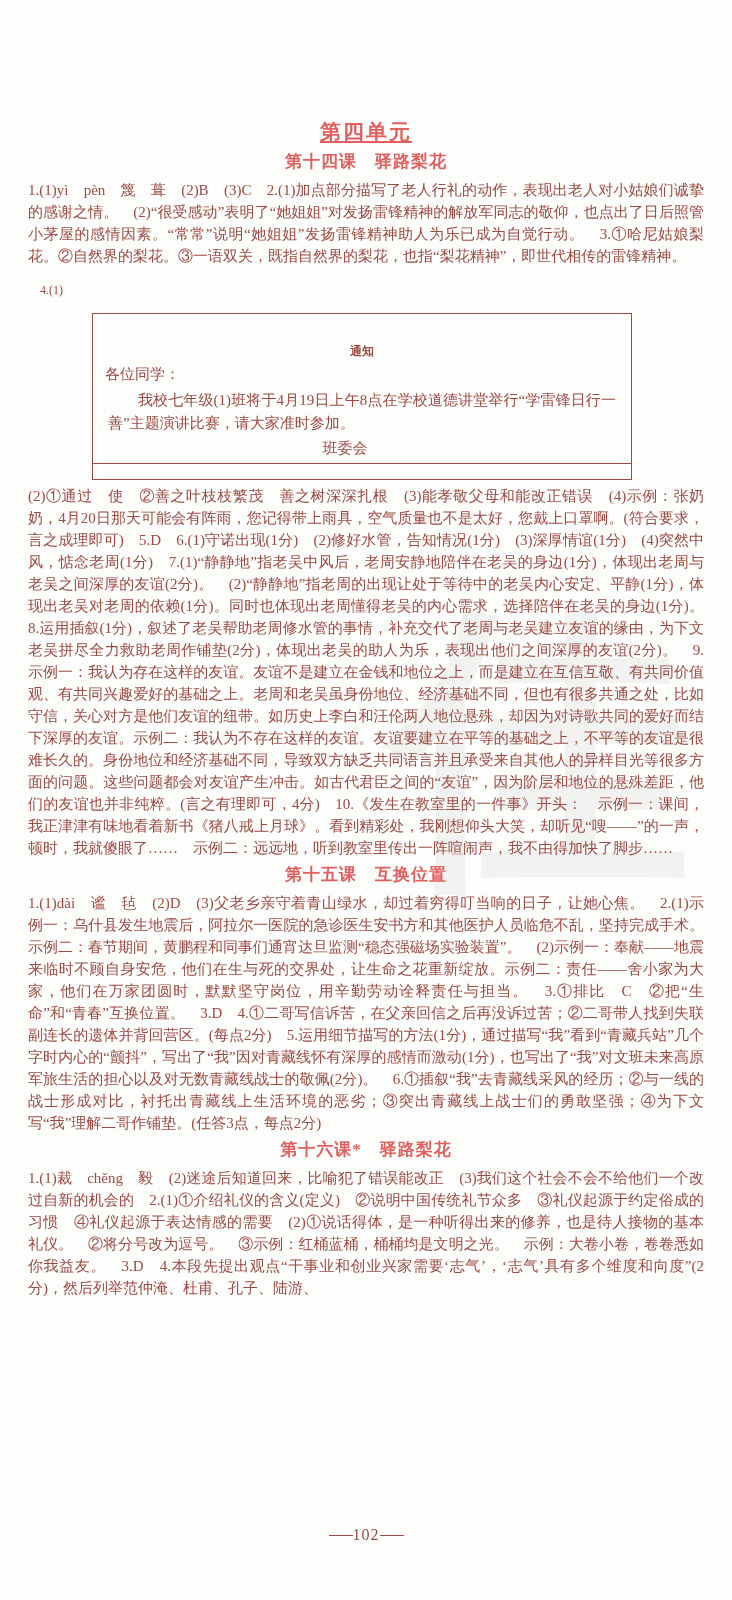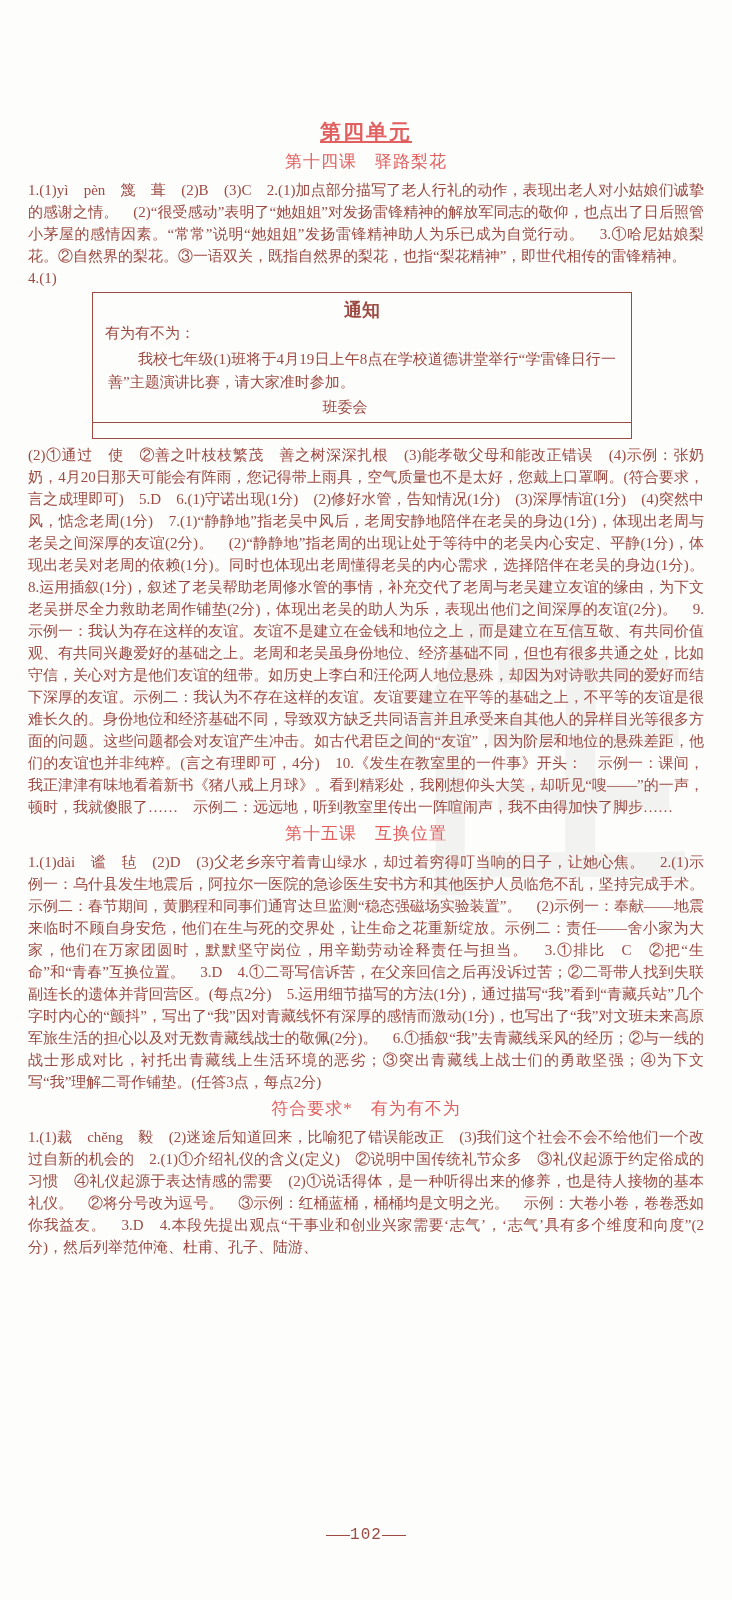--- a/index.html
+++ b/index.html
@@ -17,51 +17,52 @@
     z-index:1;
     padding:106px 28px 0 28px;
   }
   p.ans{
     margin:0;
     font-size:15px;
     line-height:22px;
     text-align:justify;
     word-break:break-all;
   }
-  p.lead{margin:0;font-size:15px;line-height:22px;}
+  p.lead{margin:12px;font-size:12px;line-height:22px;}
   h1.unit{
     margin:12px 0 2px 0;
     text-align:center;
     font-size:21px;
     font-weight:bold;
     color:#e25f5f;
     letter-spacing:2px;
     text-decoration:underline;
   }
   h2.lesson{
     margin:4px 0 6px 0;
     text-align:center;
     font-size:17px;
-    font-weight:normal;
+    font-weight:bold;
     color:#e25f5f;
     letter-spacing:1px;
   }
   .notice-box{
     width:540px;
     margin:3px 0 5px 64px;
     border:1.5px solid #9c4a42;
     box-sizing:border-box;
     padding:5px 12px 0 12px;
     font-size:15px;
   }
   .notice-title{
     text-align:center;
     font-weight:bold;
-    font-size:18px;
+    font-size:12px;
     line-height:24px;
+    margin-top:20px;
   }
   .notice-salutation{line-height:23px;}
   .notice-body{
     margin:3px;
     text-indent:2em;
     line-height:23px;
     text-align:justify;
     word-break:break-all;
   }
   .notice-sign{
@@ -86,21 +87,20 @@
     line-height:1;
   }
   .page-footer{
     position:absolute;
     z-index:1;
     left:0;right:0;
     bottom:56px;
     display:flex;
     align-items:center;
     justify-content:center;
-    font-family:Liberation Mono, monospace;
   }
   .footer-rule{
     display:inline-block;
     width:24px;
     border-top:1.6px solid #9c4a42;
   }
   .page-number{
     font-size:16px;
     letter-spacing:1px;
   }
@@ -118,33 +118,33 @@
     <h1 class="unit">第四单元</h1>
 
     <h2 class="lesson">第十四课　驿路梨花</h2>
 
     <p class="ans">1.(1)yì　pèn　篾　葺　(2)B　(3)C　2.(1)加点部分描写了老人行礼的动作，表现出老人对小姑娘们诚挚的感谢之情。　(2)“很受感动”表明了“她姐姐”对发扬雷锋精神的解放军同志的敬仰，也点出了日后照管小茅屋的感情因素。“常常”说明“她姐姐”发扬雷锋精神助人为乐已成为自觉行动。　3.①哈尼姑娘梨花。②自然界的梨花。③一语双关，既指自然界的梨花，也指“梨花精神”，即世代相传的雷锋精神。</p>
 
     <p class="lead">4.(1)</p>
 
     <div class="notice-box">
       <div class="notice-title">通知</div>
-      <div class="notice-salutation">有为有不为：</div>
+      <div class="notice-salutation">各位同学：</div>
       <p class="notice-body">我校七年级(1)班将于4月19日上午8点在学校道德讲堂举行“学雷锋日行一善”主题演讲比赛，请大家准时参加。</p>
       <div class="notice-sign">班委会</div>
       <div class="notice-divider"></div>
     </div>
 
     <p class="ans">(2)①通过　使　②善之叶枝枝繁茂　善之树深深扎根　(3)能孝敬父母和能改正错误　(4)示例：张奶奶，4月20日那天可能会有阵雨，您记得带上雨具，空气质量也不是太好，您戴上口罩啊。(符合要求，言之成理即可)　5.D　6.(1)守诺出现(1分)　(2)修好水管，告知情况(1分)　(3)深厚情谊(1分)　(4)突然中风，惦念老周(1分)　7.(1)“静静地”指老吴中风后，老周安静地陪伴在老吴的身边(1分)，体现出老周与老吴之间深厚的友谊(2分)。　(2)“静静地”指老周的出现让处于等待中的老吴内心安定、平静(1分)，体现出老吴对老周的依赖(1分)。同时也体现出老周懂得老吴的内心需求，选择陪伴在老吴的身边(1分)。　8.运用插叙(1分)，叙述了老吴帮助老周修水管的事情，补充交代了老周与老吴建立友谊的缘由，为下文老吴拼尽全力救助老周作铺垫(2分)，体现出老吴的助人为乐，表现出他们之间深厚的友谊(2分)。　9.示例一：我认为存在这样的友谊。友谊不是建立在金钱和地位之上，而是建立在互信互敬、有共同价值观、有共同兴趣爱好的基础之上。老周和老吴虽身份地位、经济基础不同，但也有很多共通之处，比如守信，关心对方是他们友谊的纽带。如历史上李白和汪伦两人地位悬殊，却因为对诗歌共同的爱好而结下深厚的友谊。示例二：我认为不存在这样的友谊。友谊要建立在平等的基础之上，不平等的友谊是很难长久的。身份地位和经济基础不同，导致双方缺乏共同语言并且承受来自其他人的异样目光等很多方面的问题。这些问题都会对友谊产生冲击。如古代君臣之间的“友谊”，因为阶层和地位的悬殊差距，他们的友谊也并非纯粹。(言之有理即可，4分)　10.《发生在教室里的一件事》开头：　示例一：课间，我正津津有味地看着新书《猪八戒上月球》。看到精彩处，我刚想仰头大笑，却听见“嗖——”的一声，顿时，我就傻眼了……　示例二：远远地，听到教室里传出一阵喧闹声，我不由得加快了脚步……</p>
 
     <h2 class="lesson">第十五课　互换位置</h2>
 
     <p class="ans">1.(1)dài　谧　毡　(2)D　(3)父老乡亲守着青山绿水，却过着穷得叮当响的日子，让她心焦。　2.(1)示例一：乌什县发生地震后，阿拉尔一医院的急诊医生安书方和其他医护人员临危不乱，坚持完成手术。示例二：春节期间，黄鹏程和同事们通宵达旦监测“稳态强磁场实验装置”。　(2)示例一：奉献——地震来临时不顾自身安危，他们在生与死的交界处，让生命之花重新绽放。示例二：责任——舍小家为大家，他们在万家团圆时，默默坚守岗位，用辛勤劳动诠释责任与担当。　3.①排比　C　②把“生命”和“青春”互换位置。　3.D　4.①二哥写信诉苦，在父亲回信之后再没诉过苦；②二哥带人找到失联副连长的遗体并背回营区。(每点2分)　5.运用细节描写的方法(1分)，通过描写“我”看到“青藏兵站”几个字时内心的“颤抖”，写出了“我”因对青藏线怀有深厚的感情而激动(1分)，也写出了“我”对文班未来高原军旅生活的担心以及对无数青藏线战士的敬佩(2分)。　6.①插叙“我”去青藏线采风的经历；②与一线的战士形成对比，衬托出青藏线上生活环境的恶劣；③突出青藏线上战士们的勇敢坚强；④为下文写“我”理解二哥作铺垫。(任答3点，每点2分)</p>
 
-    <h2 class="lesson">符合要求*　有为有不为</h2>
+    <h2 class="lesson">第十六课*　驿路梨花</h2>
 
     <p class="ans">1.(1)裁　chěng　毅　(2)迷途后知道回来，比喻犯了错误能改正　(3)我们这个社会不会不给他们一个改过自新的机会的　2.(1)①介绍礼仪的含义(定义)　②说明中国传统礼节众多　③礼仪起源于约定俗成的习惯　④礼仪起源于表达情感的需要　(2)①说话得体，是一种听得出来的修养，也是待人接物的基本礼仪。　②将分号改为逗号。　③示例：红桶蓝桶，桶桶均是文明之光。　示例：大卷小卷，卷卷悉如你我益友。　3.D　4.本段先提出观点“干事业和创业兴家需要‘志气’，‘志气’具有多个维度和向度”(2分)，然后列举范仲淹、杜甫、孔子、陆游、</p>
 
   </div>
 
   <div class="page-footer">
     <span class="footer-rule"></span>
     <span class="page-number">102</span>
     <span class="footer-rule"></span>
   </div>

